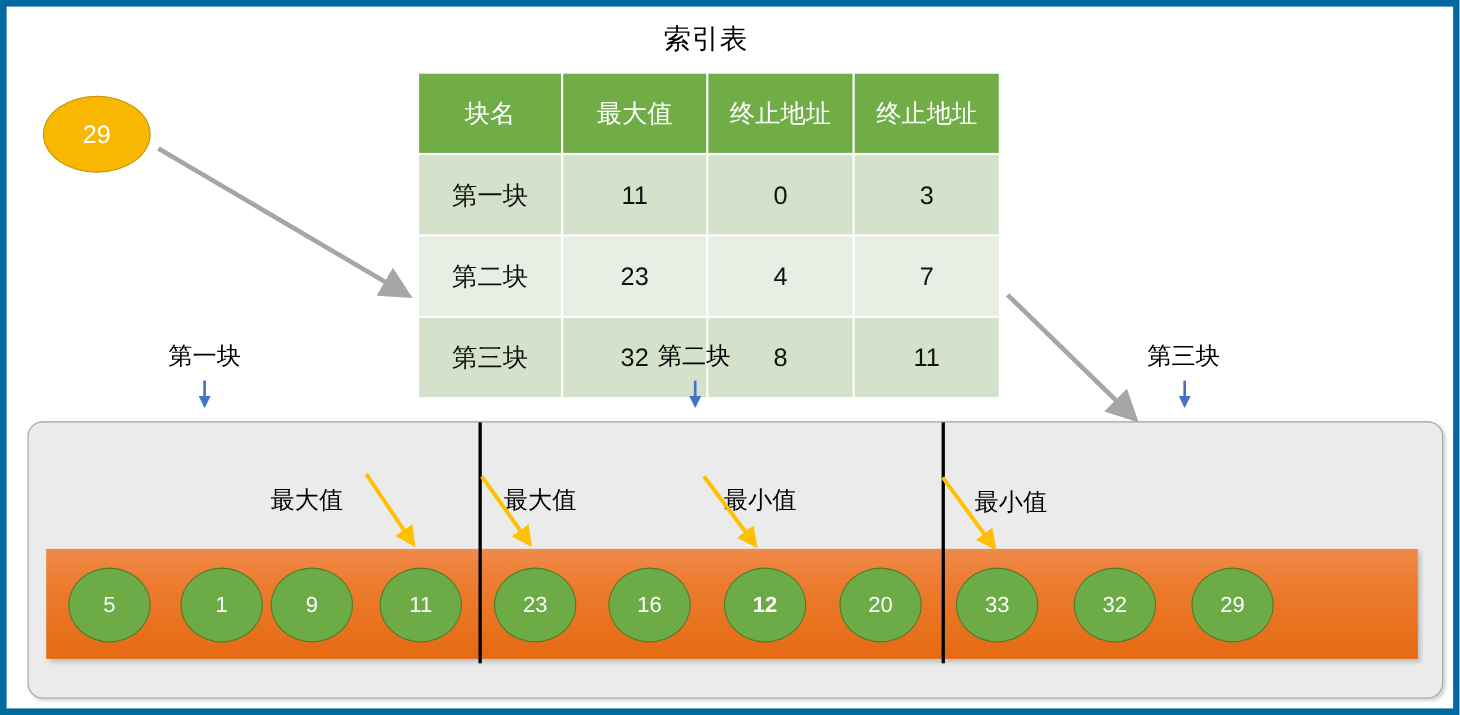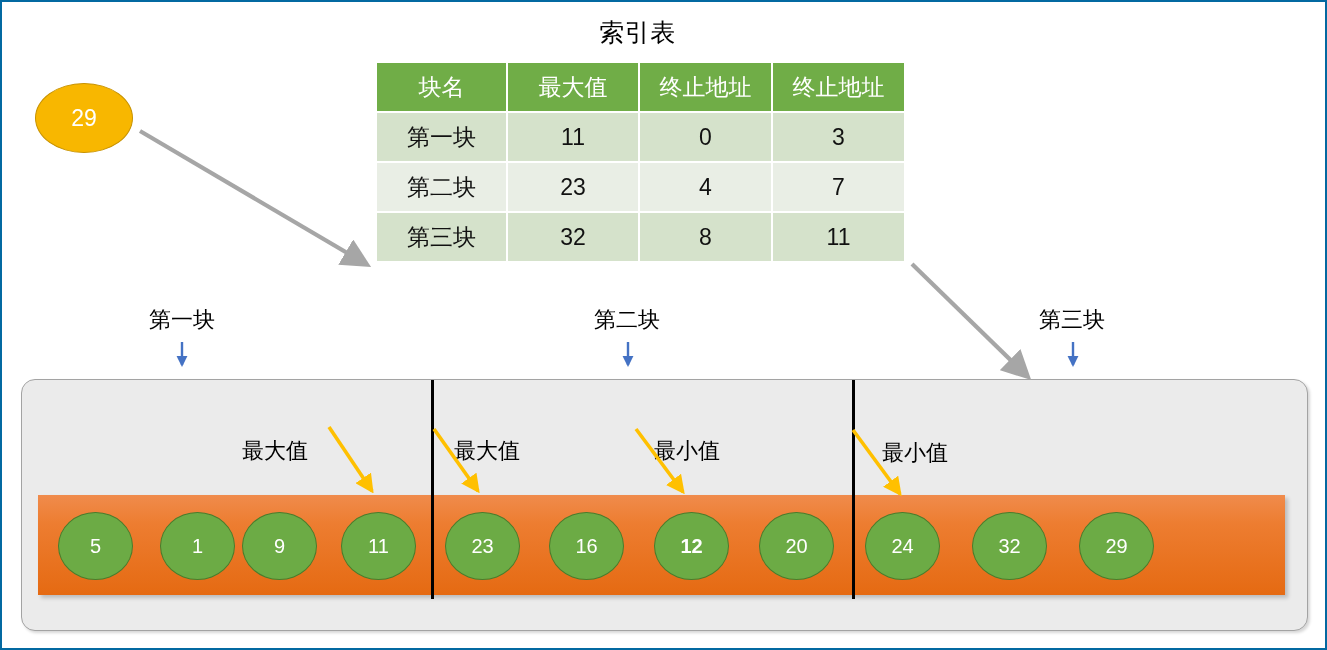--- a/index.html
+++ b/index.html
@@ -6,21 +6,21 @@
     margin: 0;
     padding: 0;
     background: #ffffff;
   }
   #canvas {
     position: relative;
     width: 1327px;
     height: 650px;
     background: #ffffff;
     box-sizing: border-box;
-    border: 2px solid #0369a1;
+    border: 6px solid #0369a1;
     overflow: hidden;
     font-family: "Liberation Sans", "DejaVu Sans", sans-serif;
   }
 
   
   #index-title {
     position: absolute;
     left: 373px;
     top: 14px;
     width: 525px;
@@ -38,21 +38,21 @@
     border-collapse: separate;
     border-spacing: 2px 2px;
     table-layout: fixed;
   }
   #index-table th, #index-table td {
     height: 48px;
     text-align: center;
     vertical-align: middle;
     font-size: 23px;
     font-weight: normal;
-    padding: 0;
+    padding: 12px;
     border: none;
   }
   #index-table th {
     background: #70ad47;
     color: #ffffff;
   }
   #index-table tr.row-odd td { background: #d5e2cb; color: #111111; }
   #index-table tr.row-even td { background: #e9eee5; color: #111111; }
   #index-table col.c0 { width: 129px; }
   #index-table col.c1 { width: 130px; }
@@ -212,21 +212,21 @@
   <div class="cell" style="left:56px;">5</div>
   <div class="cell" style="left:158px;">1</div>
   <div class="cell" style="left:240px;">9</div>
   <div class="cell" style="left:339px;">11</div>
 
   <div class="cell" style="left:443px;">23</div>
   <div class="cell" style="left:547px;">16</div>
   <div class="cell" style="left:652px;font-weight:bold;">12</div>
   <div class="cell" style="left:757px;">20</div>
 
-  <div class="cell" style="left:863px;">24</div>
+  <div class="cell" style="left:863px;">33</div>
   <div class="cell" style="left:970px;">32</div>
   <div class="cell" style="left:1077px;">29</div>
 
   <svg id="overlay" viewBox="0 0 1327 650">
     <defs>
       <marker id="head-gray" markerWidth="7" markerHeight="7" refX="5.6" refY="3.5" orient="auto">
         <path d="M0,0 L7,3.5 L0,7 z" fill="#a6a6a6"></path>
       </marker>
       <marker id="head-blue" markerWidth="4.6" markerHeight="4.6" refX="3.8" refY="2.3" orient="auto">
         <path d="M0,0 L4.6,2.3 L0,4.6 z" fill="#4472c4"></path>

